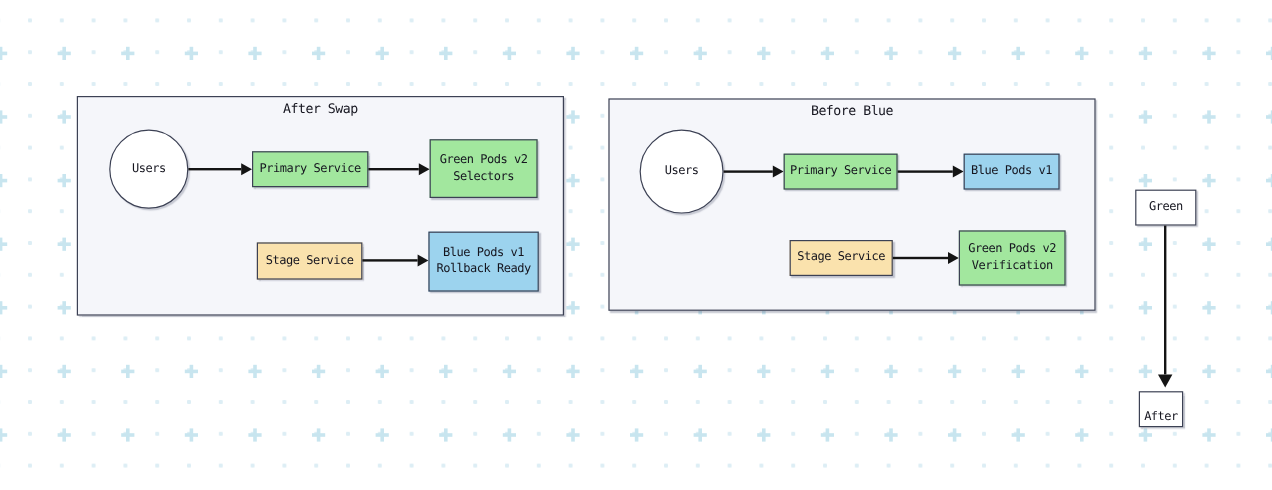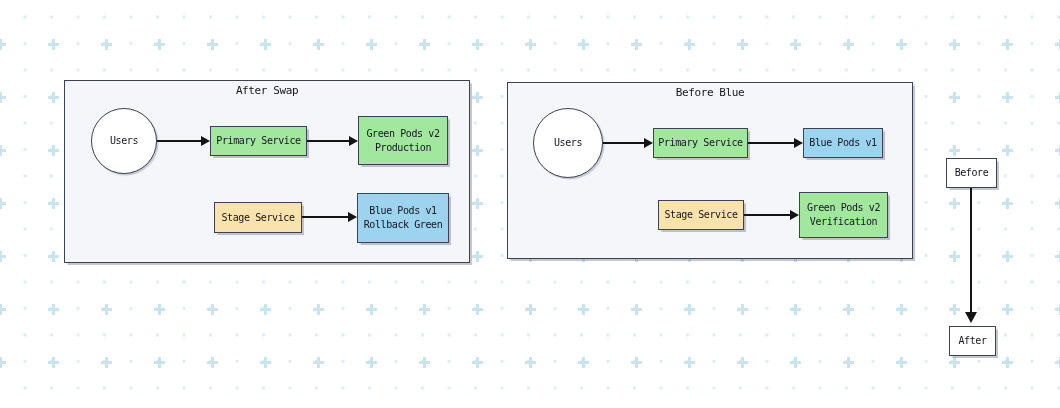--- a/index.html
+++ b/index.html
@@ -233,33 +233,33 @@
 
   <div class="node green" style="left:210px;top:126px;width:97px;height:30px;">
     <span>Primary Service</span>
   </div>
 
   <div class="hline" style="left:307px;top:140px;width:42px;"></div>
   <div class="head-right" style="left:349px;top:136px;"></div>
 
   <div class="node green" style="left:358px;top:116px;width:90px;height:49px;">
     <div>Green Pods v2</div>
-    <div>Production</div>
+    <div>Selectors</div>
   </div>
 
   <div class="node orange" style="left:214px;top:202px;width:88px;height:31px;">
     <span>Stage Service</span>
   </div>
 
   <div class="hline" style="left:302px;top:216px;width:46px;"></div>
   <div class="head-right" style="left:348px;top:212px;"></div>
 
   <div class="node blue" style="left:357px;top:193px;width:92px;height:50px;">
     <div>Blue Pods v1</div>
-    <div>Rollback Green</div>
+    <div>Rollback Ready</div>
   </div>
 
   <section class="panel" style="left:507px;top:82px;width:406px;height:177px;"></section>
   <div class="panel-title" style="left:507px;top:86px;width:406px;">Before Blue</div>
 
   <div class="node circle" style="left:533px;top:108px;width:70px;height:70px;">
     <span>Users</span>
   </div>
 
   <div class="hline" style="left:603px;top:142px;width:41px;"></div>
@@ -282,24 +282,24 @@
 
   <div class="hline" style="left:744px;top:214px;width:46px;"></div>
   <div class="head-right" style="left:790px;top:210px;"></div>
 
   <div class="node green" style="left:799px;top:192px;width:89px;height:46px;">
     <div>Green Pods v2</div>
     <div>Verification</div>
   </div>
 
   <div class="node" style="left:946px;top:158px;width:51px;height:30px;">
-    <span>Before</span>
+    <span>Green</span>
   </div>
 
   <div class="vline" style="left:970px;top:188px;height:124px;"></div>
 
 
   <div class="head-down" style="left:965px;top:312px;"></div>
 
-  <div class="node" style="left:949px;top:326px;width:47px;height:30px;">
+  <div class="node" style="left:949px;top:326px;width:37px;height:30px;justify-content:flex-end;">
     <span>After</span>
   </div>
 </div>
 
 </body></html>

